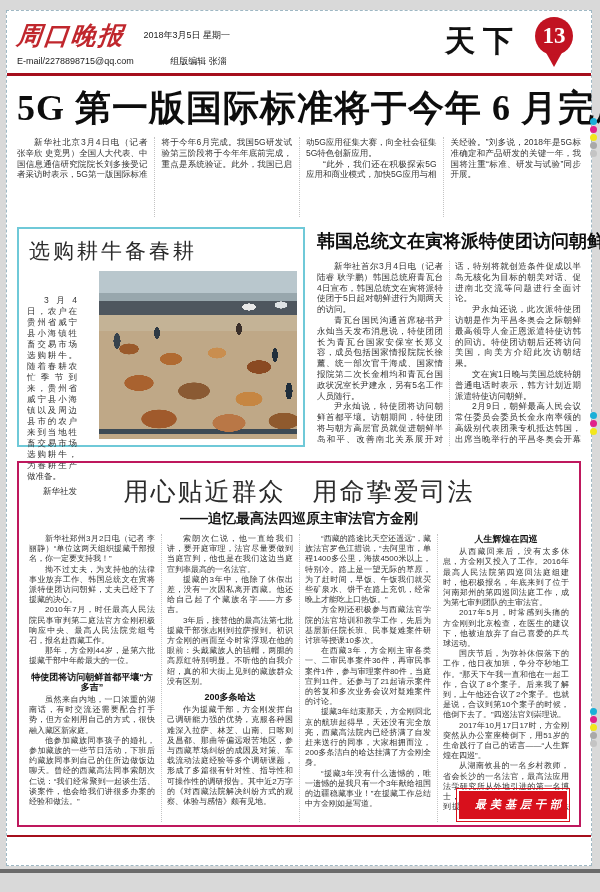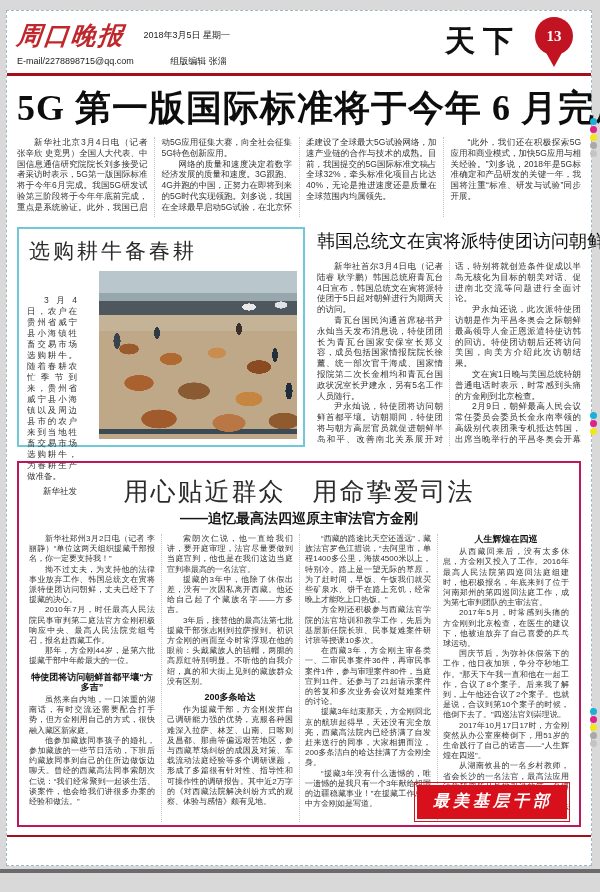--- a/index.html
+++ b/index.html
@@ -37,21 +37,21 @@
   .section-name {
     position:absolute; right:60px; top:2px;
     font-family:"Liberation Serif","DejaVu Serif",serif;
     font-weight:bold; font-size:30px; color:#111; letter-spacing:8px;
   }
   .pin { position:absolute; right:8px; top:-2px; width:38px; height:52px; }
   .pin-circle {
     position:absolute; top:0; left:0; width:38px; height:38px;
     background:#c11322; border-radius:50%;
     color:#fff; font-family:"Liberation Serif","DejaVu Serif",serif;
-    font-weight:bold; font-size:15px;
+    font-weight:bold; font-size:23px;
     display:flex; align-items:center; justify-content:center;
   }
   .pin-tail {
     position:absolute; top:32px; left:9px;
     width:0; height:0;
     border-left:10px solid transparent;
     border-right:10px solid transparent;
     border-top:18px solid #c11322;
   }
   .rule-red { height:3px; background:#a50f1c; margin:2px -10px 0 -10px; }
@@ -108,21 +108,21 @@
       radial-gradient(ellipse 30px 16px at 60px 148px, #a05a2c 58%, transparent 60%),
       radial-gradient(ellipse 28px 15px at 130px 152px, #b97746 58%, transparent 60%),
       radial-gradient(ellipse 26px 14px at 185px 150px, #8f5a2e 58%, transparent 60%),
       linear-gradient(transparent 158px, #3c4a55 158px, #3c4a55 163px, transparent 163px),
       linear-gradient(#b9c7cd 0 22px, #98a7ad 22px 30px, #4e565e 30px 44px, #c4b396 44px 60px, #bfa887 60px 100%);
   }
   .korea { flex:1; min-width:0; }
   .korea h2 {
     margin:2px 0 8px 0; text-align:center;
     font-family:"Liberation Serif","DejaVu Serif",serif;
-    font-weight:normal; font-size:18px; color:#0d0d0d; white-space:nowrap;
+    font-weight:bold; font-size:18px; color:#0d0d0d; white-space:nowrap;
   }
   .korea-body {
     column-count:2; column-gap:12px; column-rule:1px dotted #c3c3c3;
     font-size:8.5px; line-height:10.8px; color:#333;
     height:185px; overflow:hidden;
   }
   
   .memorial {
     margin-top:14px; position:relative;
     border:2px solid #be185d;
@@ -141,22 +141,22 @@
   .mem-body {
     column-count:4; column-gap:12px; column-rule:1px dotted #c3c3c3;
     font-size:8px; line-height:10.2px; color:#333;
     height:288px; overflow:hidden;
   }
   .badge {
     position:absolute; right:12px; bottom:6px;
     background:#d8101c; color:#fff;
     font-family:Liberation Sans, sans-serif;
     font-weight:bold; font-style:italic;
-    font-size:16px; letter-spacing:4px;
-    padding:6px 14px 7px 16px;
+    font-size:11px; letter-spacing:4px;
+    padding:6px 2px 7px 16px;
     outline:1px solid #d8101c; outline-offset:2px;
   }
   .bottom-rule { height:2px; background:#a50f1c; margin:8px -10px 0 -10px; }
   
   .reg-group { position:absolute; right:-8px; width:8px; }
   .reg-group .dot { width:7px; height:7px; border-radius:50%; margin-bottom:1px; }
   .dot.c { background:#1ab0d8; } .dot.m { background:#e0218a; }
   .dot.y { background:#f2e71d; } .dot.k { background:#a9a9a9; }
   .dot.k2 { background:#c4c4c4; }
   .rg1 { top:118px; } .rg2 { top:412px; } .rg3 { top:708px; }
@@ -180,21 +180,20 @@
       <div class="pin-tail"></div>
       <div class="pin-circle">13</div>
     </div>
   </header>
 
   <div class="rule-red"></div>
 
   <h1 class="lead">5G 第一版国际标准将于今年 6 月完成</h1>
   <div class="cols lead-body">
       <p>新华社北京3月4日电（记者 张辛欣 史竞男）全国人大代表、中国信息通信研究院院长刘多接受记者采访时表示，5G第一版国际标准将于今年6月完成。我国5G研发试验第三阶段将于今年年底前完成，重点是系统验证。此外，我国已启动5G应用征集大赛，向全社会征集5G特色创新应用。</p>
-      <p>网络的质量和速度决定着数字经济发展的质量和速度。3G跟跑、4G并跑的中国，正努力在即将到来的5G时代实现领跑。刘多说，我国在全球最早启动5G试验，在北京怀柔建设了全球最大5G试验网络，加速产业链的合作与技术的成熟。目前，我国提交的5G国际标准文稿占全球32%，牵头标准化项目占比达40%，无论是推进速度还是质量在全球范围内均属领先。</p>
       <p>“此外，我们还在积极探索5G应用和商业模式，加快5G应用与相关经验。”刘多说，2018年是5G标准确定和产品研发的关键一年，我国将注重“标准、研发与试验”同步开展。</p>
     </div>
 
   <section class="mid">
     <div class="photo-box">
       <h2>选购耕牛备春耕</h2>
       <div class="photo-row">
         <div class="caption">
           <span class="cap-text">3月4日，农户在贵州省威宁县小海镇牲畜交易市场选购耕牛。随着春耕农忙季节到来，贵州省威宁县小海镇以及周边县市的农户来到当地牲畜交易市场选购耕牛，为春耕生产做准备。</span>
           <span class="credit">新华社发</span>
@@ -202,21 +201,21 @@
         <div class="photo"></div>
       </div>
     </div>
     <div class="korea">
       <h2>韩国总统文在寅将派特使团访问朝鲜</h2>
       <div class="cols korea-body">
           <p>新华社首尔3月4日电（记者 陆睿 耿学鹏）韩国总统府青瓦台4日宣布，韩国总统文在寅将派特使团于5日起对朝鲜进行为期两天的访问。</p>
           <p>青瓦台国民沟通首席秘书尹永灿当天发布消息说，特使团团长为青瓦台国家安保室长郑义容，成员包括国家情报院院长徐薰、统一部次官千海成、国家情报院第二次长金相均和青瓦台国政状况室长尹建永，另有5名工作人员随行。</p>
           <p>尹永灿说，特使团将访问朝鲜首都平壤。访朝期间，特使团将与朝方高层官员就促进朝鲜半岛和平、改善南北关系展开对话，特别将就创造条件促成以半岛无核化为目标的朝美对话、促进南北交流等问题进行全面讨论。</p>
           <p>尹永灿还说，此次派特使团访朝是作为平昌冬奥会之际朝鲜最高领导人金正恩派遣特使访韩的回访。特使团访朝后还将访问美国，向美方介绍此次访朝结果。</p>
-          <p>文在寅1日晚与美国总统特朗普通电话时表示，时常感到头痛的方金刚到北京检查。</p>
+          <p>文在寅1日晚与美国总统特朗普通电话时表示，韩方计划近期派遣特使访问朝鲜。</p>
           <p>2月9日，朝鲜最高人民会议常任委员会委员长金永南率领的高级别代表团乘专机抵达韩国，出席当晚举行的平昌冬奥会开幕式。次日，文在寅在青瓦台会见朝鲜高级别代表团并共进午餐。金与正作为朝鲜最高领导人金正恩的特使向文在寅转交了金正恩关于改善朝韩关系的亲笔信，并转达了金正恩对文在寅访问朝鲜的口头邀请。</p>
         </div>
     </div>
   </section>
 
   <section class="memorial">
     <h2>用心贴近群众　用命挚爱司法</h2>
     <h3>——追忆最高法四巡原主审法官方金刚</h3>
     <div class="cols mem-body">
         <p>新华社郑州3月2日电（记者 李丽静）“单位这两天组织援藏干部报名，你一定要支持我！”</p>

